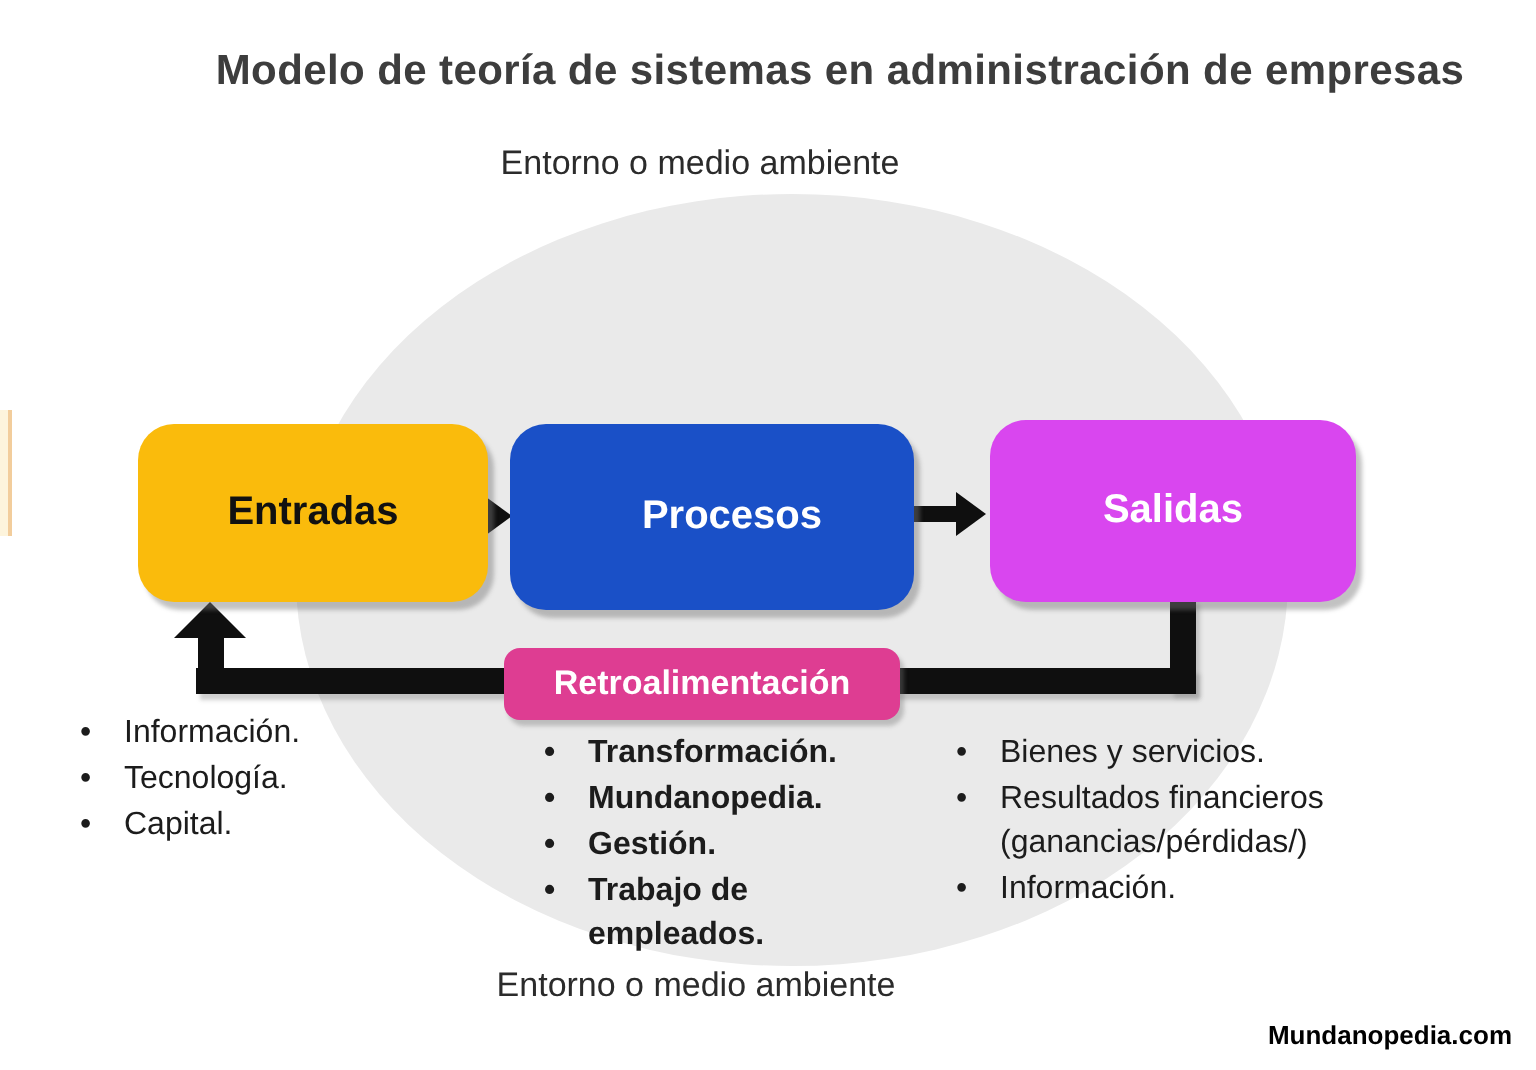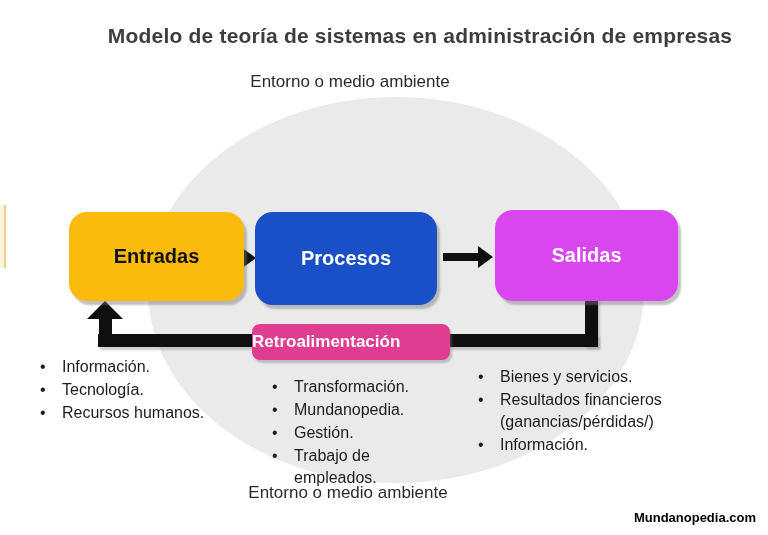--- a/index.html
+++ b/index.html
@@ -13,26 +13,26 @@
   .env-top{top:72px;left:200px;}
   .env-bottom{top:483px;left:198px;}
 
   .ellipse{position:absolute;left:148px;top:97px;width:496px;height:386px;
            background:#eaeaea;border-radius:50%;z-index:0;}
 
   .node{position:absolute;display:flex;align-items:center;justify-content:center;
         border-radius:18px;font-weight:bold;font-size:20px;z-index:3;
         box-shadow:3px 4px 2px rgba(120,120,120,0.45);}
   .node-entradas{left:28px;top:212px;width:175px;height:89px;background:#fabb0c;color:#111111;margin-left:41px;}
-  .node-procesos{left:255px;top:212px;width:182px;height:93px;background:#1a50c7;color:#ffffff;}
+  .node-procesos{left:255px;top:212px;width:182px;height:93px;background:#1a50c7;color:#ffffff;padding-left:20px;}
   .node-salidas{left:495px;top:210px;width:183px;height:91px;background:#d946ef;color:#ffffff;}
 
   .feedback-box{position:absolute;left:252px;top:324px;width:198px;height:36px;
         background:#de3d92;color:#ffffff;border-radius:8px;display:flex;align-items:center;
-        font-weight:bold;font-size:17px;z-index:4;
+        justify-content:center;font-weight:bold;font-size:17px;z-index:4;
         box-shadow:2px 3px 2px rgba(120,120,120,0.4);}
 
   .arrow-shaft{position:absolute;background:#0f0f0f;z-index:2;}
   .arrow-head-right{position:absolute;width:0;height:0;z-index:2;
         border-top:11px solid transparent;border-bottom:11px solid transparent;
         border-left:15px solid #0f0f0f;}
   .arrow-head-up{position:absolute;width:0;height:0;z-index:2;
         border-left:18px solid transparent;border-right:18px solid transparent;
         border-bottom:18px solid #0f0f0f;}
 
@@ -44,21 +44,21 @@
   .fb-right-vert{left:585px;top:300px;width:13px;height:47px;box-shadow:2px 2px 2px rgba(120,120,120,0.35);}
   .fb-horiz{left:98px;top:334px;width:500px;height:13px;box-shadow:2px 3px 2px rgba(120,120,120,0.35);}
   .fb-left-vert{left:99px;top:317px;width:13px;height:22px;}
   .fb-head{left:87px;top:301px;}
 
   .bullet-list{position:absolute;margin:0;padding:0;list-style:none;font-size:16px;
         line-height:22px;color:#1c1c1c;z-index:2;}
   .bullet-list li{position:relative;padding-left:26px;margin:0 0 1px 0;}
   .bullet-list li::before{content:"\2022";position:absolute;left:4px;top:0;color:#1c1c1c;}
   .list-entradas{left:36px;top:356px;width:210px;}
-  .list-procesos{left:268px;top:376px;width:160px;}
+  .list-procesos{left:268px;top:366px;width:160px;font-weight:bold;}
   .list-salidas{left:474px;top:366px;width:215px;}
 
   .left-strip{position:absolute;left:0;top:205px;width:6px;height:63px;z-index:1;
         background:linear-gradient(to right,#fdf4dc 0 4px,#f2cd9c 4px 6px);}
 
   .watermark{position:absolute;right:12px;top:510px;font-size:13px;font-weight:bold;
         color:#000000;z-index:2;}
 </style>
 </head>
 <body>
@@ -93,21 +93,21 @@
   <div class="arrow-shaft fb-left-vert"></div>
   <div class="arrow-head-up fb-head"></div>
 
   <div class="feedback-box">
     <span>Retroalimentación</span>
   </div>
 
   <ul class="bullet-list list-entradas">
     <li>Información.</li>
     <li>Tecnología.</li>
-    <li>Recursos humanos.</li>
+    <li>Capital.</li>
   </ul>
 
   <ul class="bullet-list list-procesos">
     <li>Transformación.</li>
     <li>Mundanopedia.</li>
     <li>Gestión.</li>
     <li>Trabajo de empleados.</li>
   </ul>
 
   <ul class="bullet-list list-salidas">

